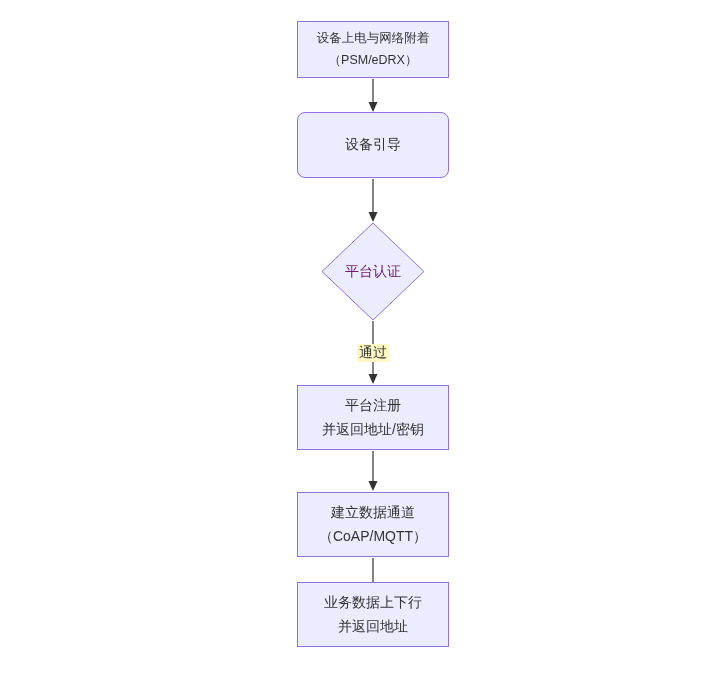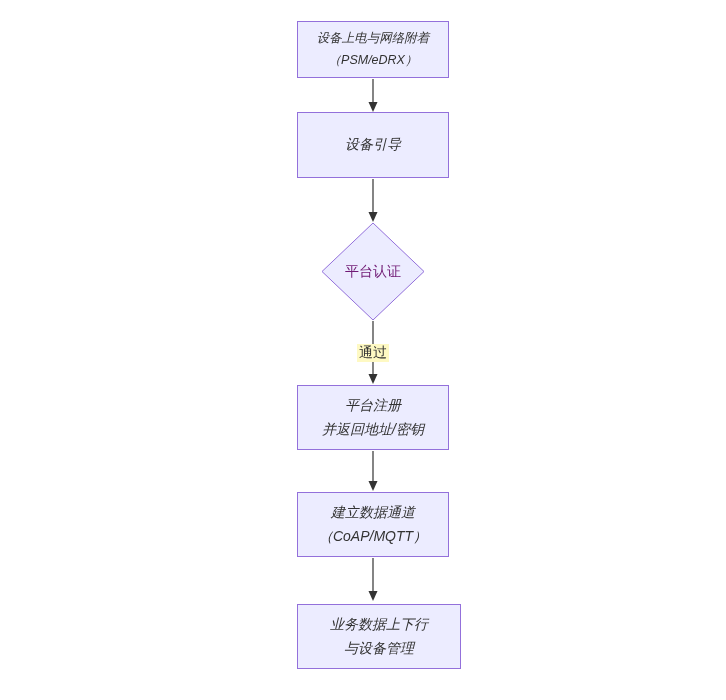--- a/index.html
+++ b/index.html
@@ -23,28 +23,27 @@
     background: #ECECFF;
     border: 1px solid #9370DB;
     display: flex;
     flex-direction: column;
     align-items: center;
     justify-content: center;
     text-align: center;
     font-size: 14px;
     line-height: 1.7;
     color: #333333;
-    font-style: italic;
   }
   .node .nl { display: block; white-space: nowrap; }
   .n1 { left: 297px; top: 21px;  width: 152px; height: 57px; font-size: 12.5px; line-height: 1.75; }
-  .n2 { left: 297px; top: 112px; width: 152px; height: 66px; }
+  .n2 { left: 297px; top: 112px; width: 152px; height: 66px; border-radius: 8px; }
   .n4 { left: 297px; top: 385px; width: 152px; height: 65px; }
   .n5 { left: 297px; top: 492px; width: 152px; height: 65px; }
-  .n6 { left: 297px; top: 604px; width: 164px; height: 65px; }
+  .n6 { left: 297px; top: 582px; width: 152px; height: 65px; }
   .diamond-label {
     position: absolute;
     left: 373px; top: 272px;
     transform: translate(-50%, -50%);
     font-size: 14px;
     color: #701a75;
     white-space: nowrap;
   }
   .edge-label {
     position: absolute;
@@ -100,16 +99,16 @@
     <span class="nl">并返回地址/密钥</span>
   </div>
 
   <div class="node n5">
     <span class="nl">建立数据通道</span>
     <span class="nl">（CoAP/MQTT）</span>
   </div>
 
   <div class="node n6">
     <span class="nl">业务数据上下行</span>
-    <span class="nl">与设备管理</span>
+    <span class="nl">并返回地址</span>
   </div>
 
 </div>
 
 </body></html>

